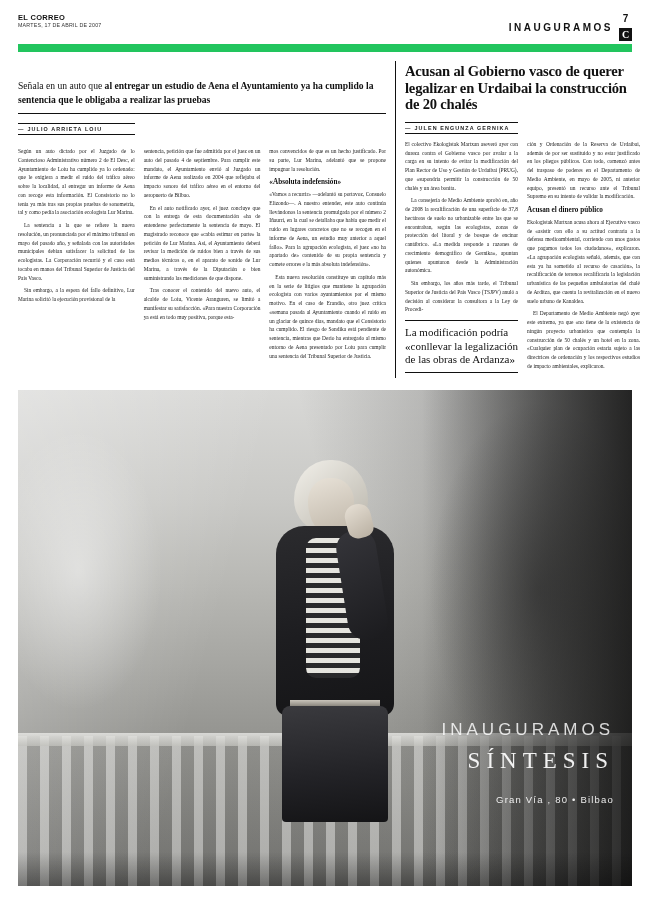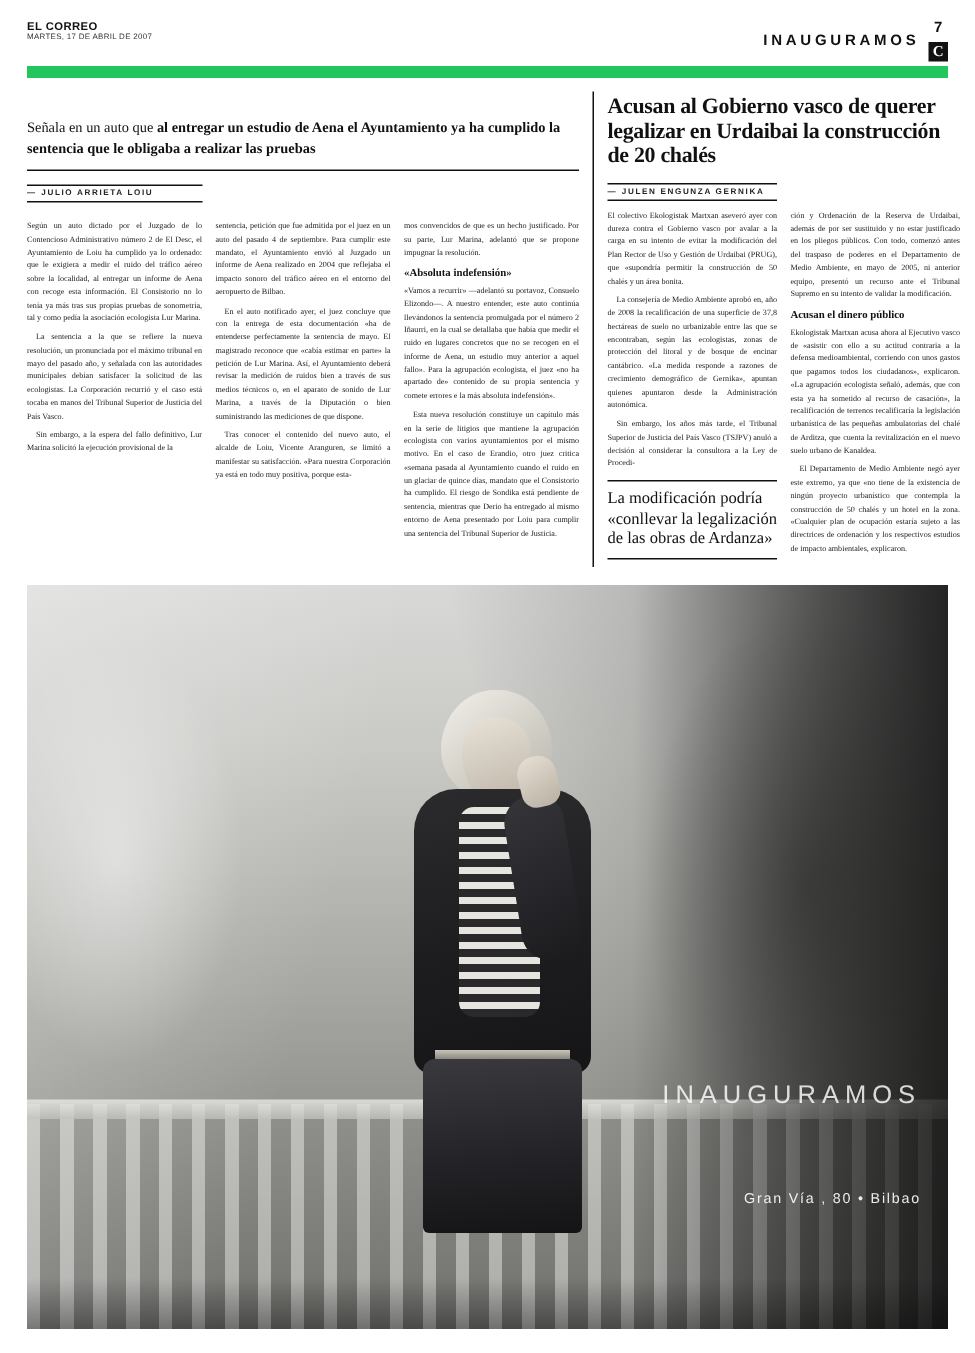--- a/index.html
+++ b/index.html
@@ -410,16 +410,17 @@
       <div class="fig-torso"></div>
       <div class="fig-stripes"></div>
       <div class="fig-arm"></div>
       <div class="fig-hand"></div>
       <div class="fig-belt"></div>
       <div class="fig-skirt"></div>
     </div>
 
     <div class="photo-bottom-band"></div>
     <div class="ad-inauguramos">INAUGURAMOS</div>
+    <div class="ad-sintesis">SÍNTESIS</div>
     <div class="ad-address">Gran Vía , 80  •  Bilbao</div>
   </div>
 
 </div>
 
 </body></html>

